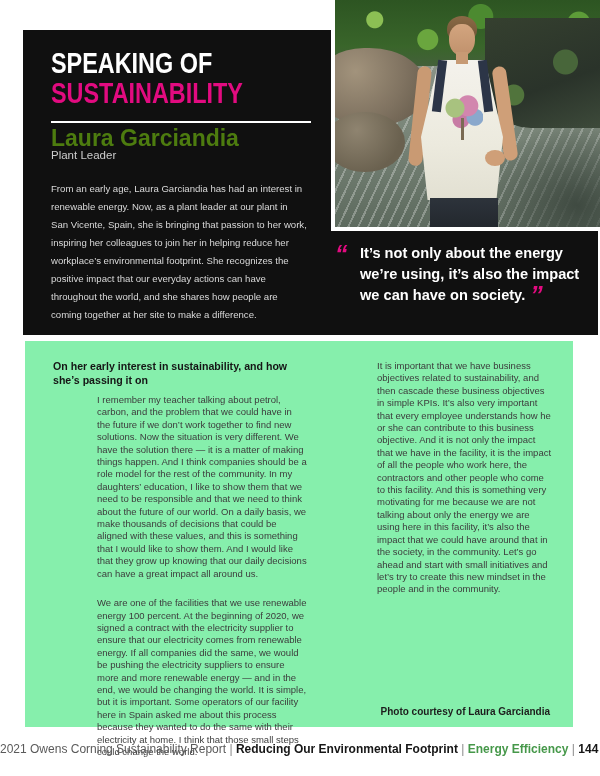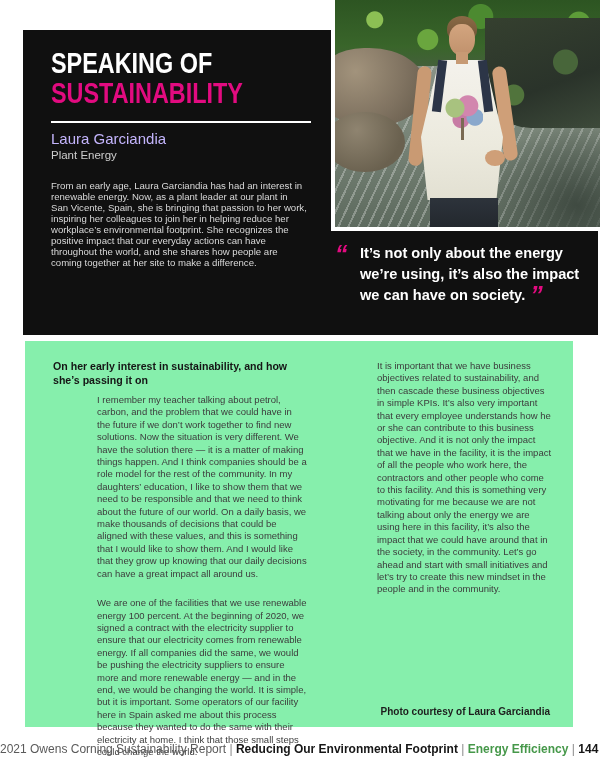--- a/index.html
+++ b/index.html
@@ -7,24 +7,24 @@
   .page { position:relative; width:600px; height:776px; background:#ffffff; overflow:hidden; }
 
   
   .black-panel { position:absolute; left:23px; top:30px; width:575px; height:305px; background:#101010; }
   .hero-left { position:absolute; left:28px; top:18px; width:262px; }
   .title-line { font-weight:bold; font-size:30px; line-height:30px; letter-spacing:0px;
                 transform:scaleX(0.78); transform-origin:left center; white-space:nowrap; }
   .title-white { color:#ffffff; }
   .title-pink  { color:#e20b80; }
   .hero-rule { position:absolute; left:28px; top:91px; width:260px; height:2px; background:#ffffff; }
-  .hero-name { position:absolute; left:28px; top:99px; color:#c4b5fd; font-weight:normal; font-size:15px; line-height:19px; }
+  .hero-name { position:absolute; left:28px; top:99px; color:#4d7c0f; font-weight:bold; font-size:23px; line-height:19px; }
   .hero-role { position:absolute; left:28px; top:119px; color:#cccccc; font-size:11.5px; }
   .hero-intro { position:absolute; left:28px; top:150px; width:256px; color:#d9d9d9;
-                font-size:9.6px; line-height:11px; }
+                font-size:9.6px; line-height:18px; }
 
   
   .quote-block { position:absolute; left:312px; top:213px; width:256px; }
   .quote-open { position:absolute; left:0; top:-3px; color:#e20b80; font-weight:bold; font-style:italic; font-size:25px; letter-spacing:-2px; }
   .quote-text { display:block; margin-left:25px; color:#ffffff; font-weight:bold; font-size:14.6px; line-height:21px; }
   .quote-close { color:#e20b80; font-weight:bold; font-style:italic; font-size:25px; letter-spacing:-2px; line-height:0; vertical-align:-4px; }
 
   
   .photo { position:absolute; left:331px; top:0; width:269px; height:231px; background:#7d8a7c;
            border-left:4px solid #ffffff; border-bottom:4px solid #ffffff; overflow:hidden; }
@@ -94,21 +94,21 @@
 
 <div class="page">
 
   <div class="black-panel">
     <div class="hero-left">
       <div class="title-line title-white">SPEAKING OF</div>
       <div class="title-line title-pink">SUSTAINABILITY</div>
     </div>
     <div class="hero-rule"></div>
     <div class="hero-name">Laura Garciandia</div>
-    <div class="hero-role">Plant Energy</div>
+    <div class="hero-role">Plant Leader</div>
     <div class="hero-intro">From an early age, Laura Garciandia has had an interest in renewable energy. Now, as a plant leader at our plant in San Vicente, Spain, she is bringing that passion to her work, inspiring her colleagues to join her in helping reduce her workplace’s environmental footprint. She recognizes the positive impact that our everyday actions can have throughout the world, and she shares how people are coming together at her site to make a difference.</div>
 
     <div class="quote-block">
       <span class="quote-open">“</span>
       <span class="quote-text"><span>It’s not only about the energy we’re using, it’s also the impact we can have on society.</span><span class="quote-close"> ”</span></span>
     </div>
   </div>
 
   <div class="photo">
     <div class="ph-water"></div>

